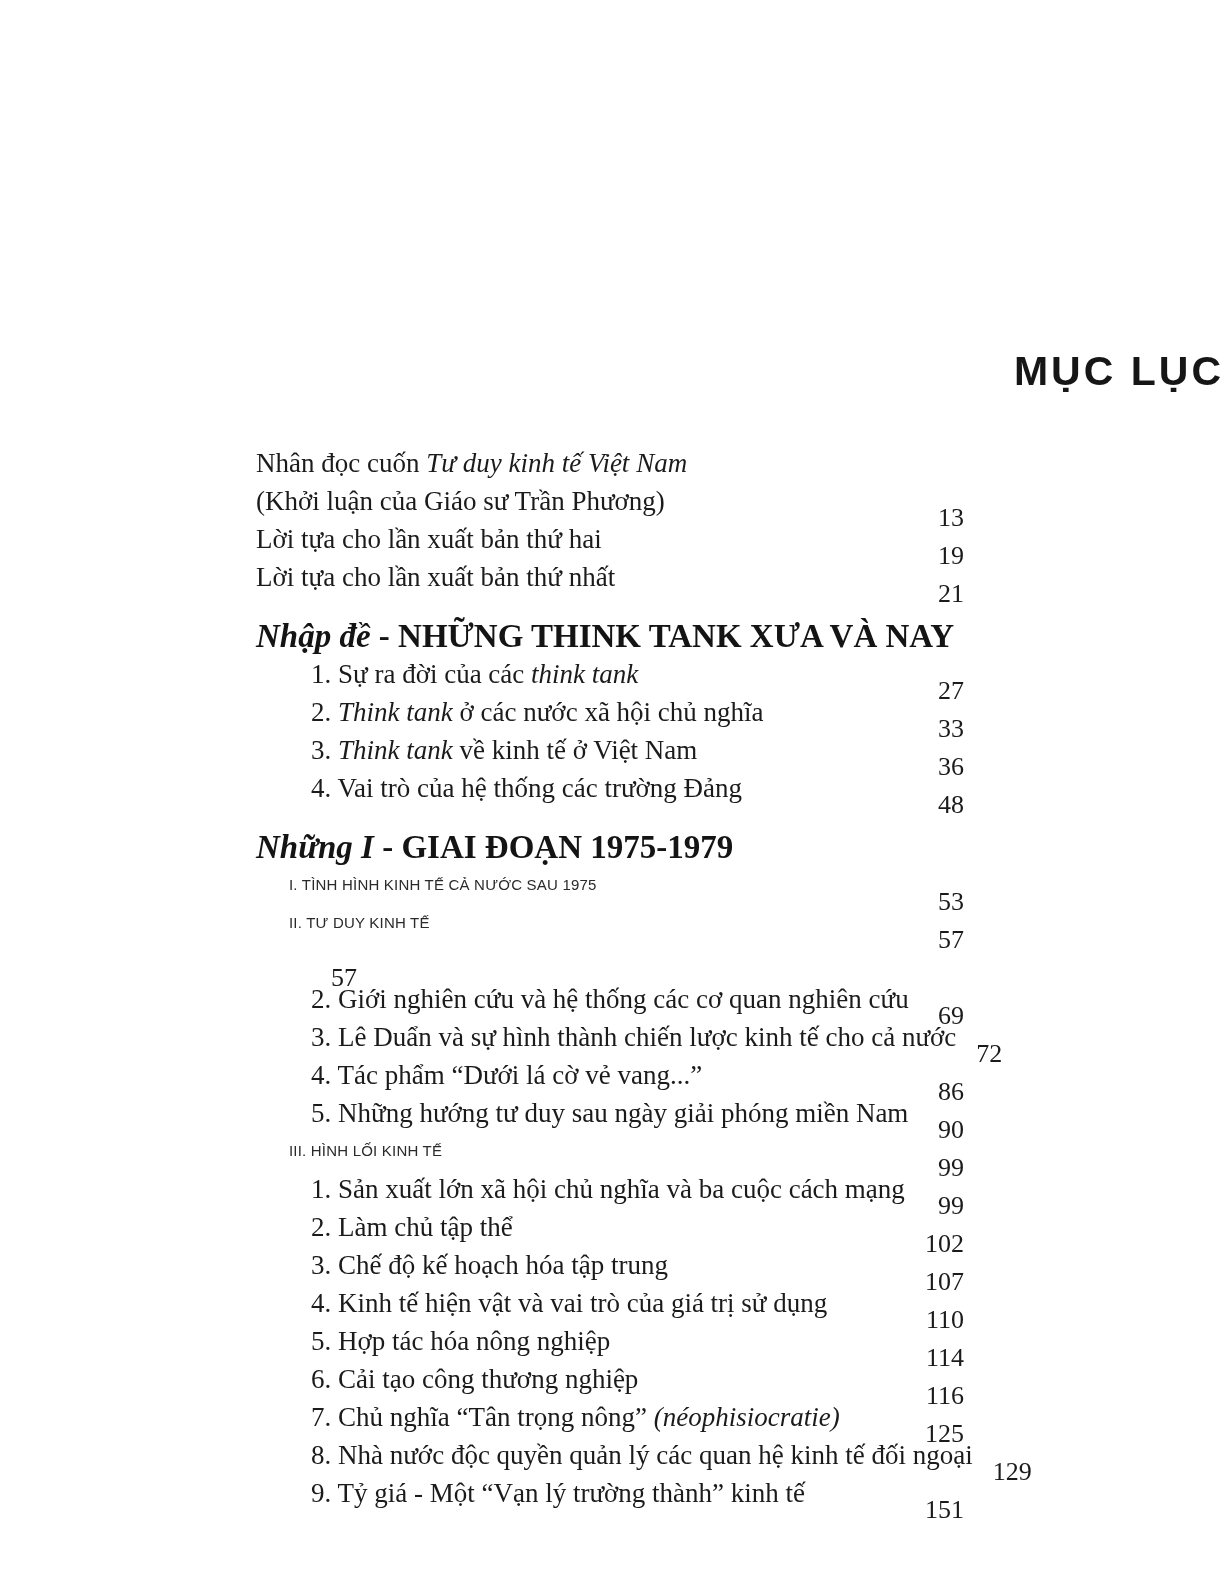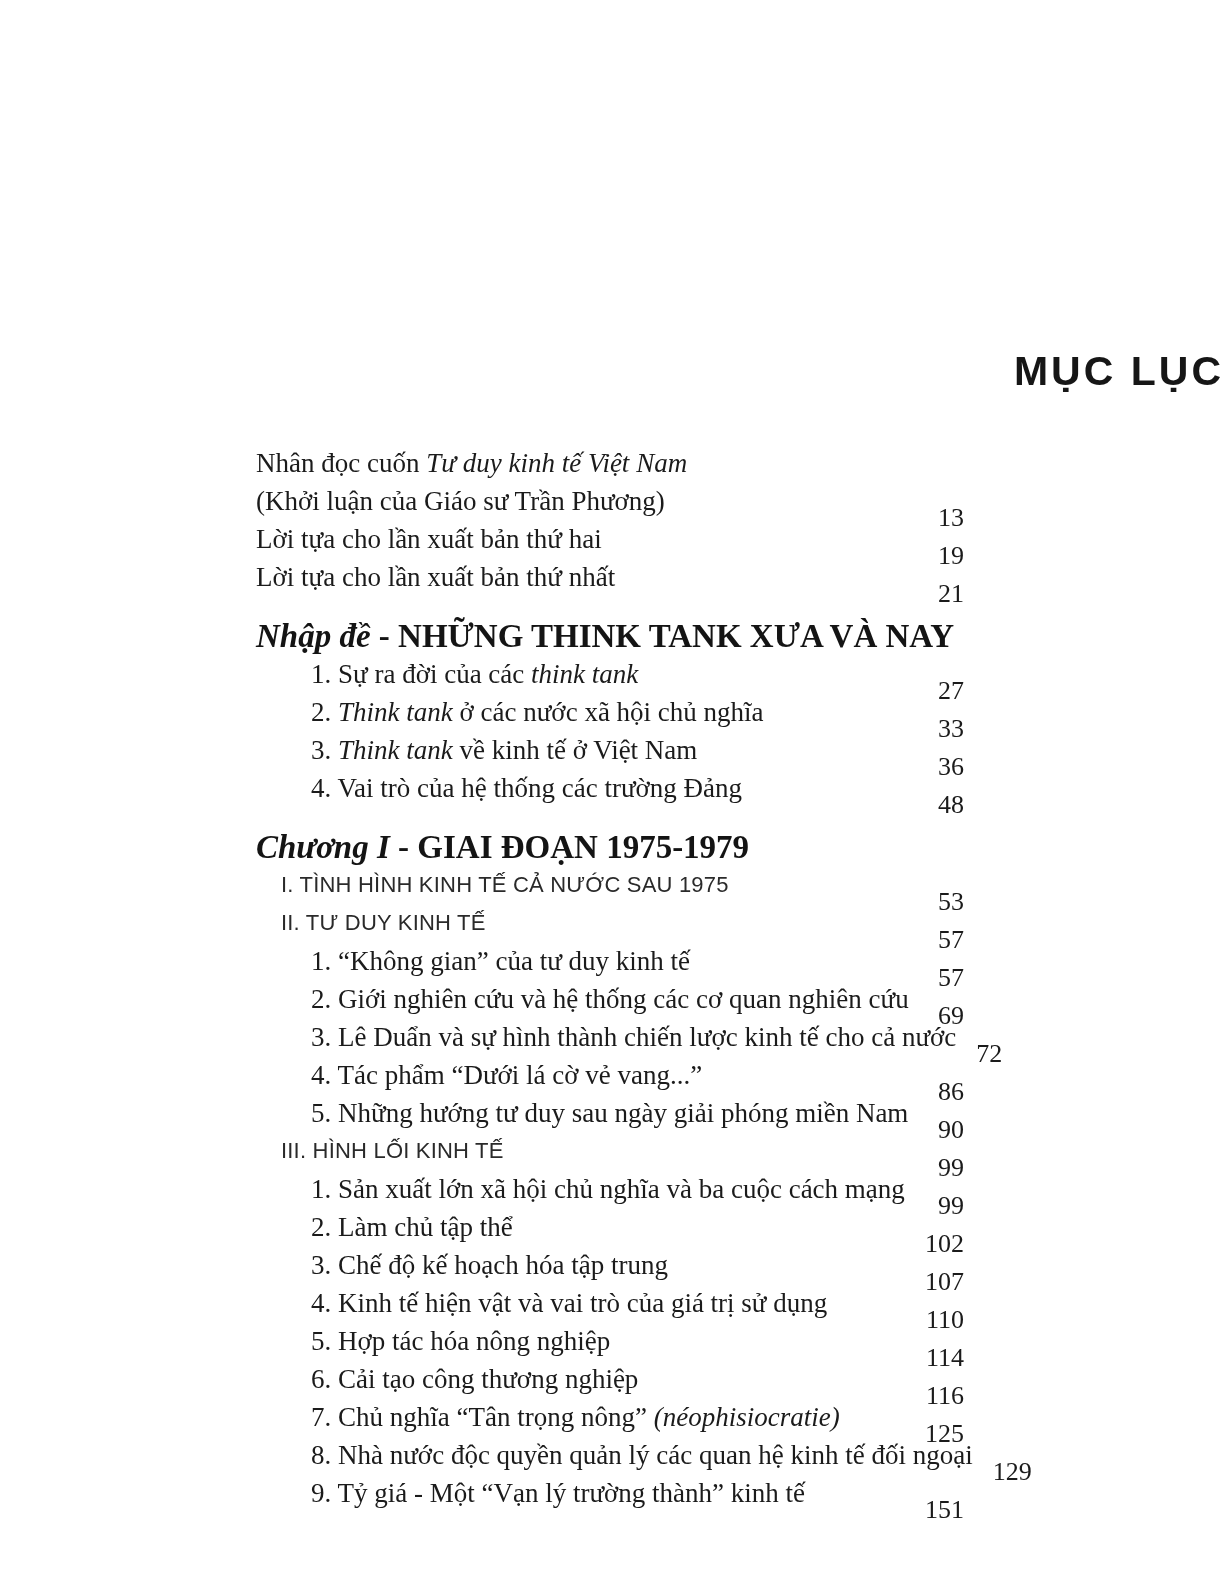--- a/index.html
+++ b/index.html
@@ -44,23 +44,24 @@
     font-family: "Liberation Serif", "DejaVu Serif", serif;
     font-size: 26px;
     margin-left: 20px;
     margin-top: 33px;
   }
   .row.front  { padding-left: 0; }
   .row.num    { padding-left: 55px; }
   .row.roman  { padding-left: 25px; }
   .row.roman .text {
     font-family: "Liberation Sans", "DejaVu Sans", sans-serif;
-    font-size: 22px;
+    font-size: 15px;
     letter-spacing: 0.2px;
     color: #2a2a2a;
+    margin-left: 8px;
   }
   .row.section {
     margin-top: 21px;
     font-weight: bold;
     font-size: 33px;
     color: #141414;
   }
   .it { font-style: italic; }
   .bd { font-weight: bold; }
 </style>
@@ -100,33 +101,32 @@
       </div>
       <div class="row num">
         <span class="text"><span>3. </span><span class="it">Think tank</span><span> về kinh tế ở Việt Nam</span></span>
         <span class="pg">36</span>
       </div>
       <div class="row num">
         <span class="text"><span>4. Vai trò của hệ thống các trường Đảng</span></span>
         <span class="pg">48</span>
       </div>
       <div class="row section">
-        <span class="text"><span class="it bd">Chương I</span><span class="bd"> - GIAI ĐOẠN 1975-1979</span></span>
+        <span class="text"><span class="it bd">Những I</span><span class="bd"> - GIAI ĐOẠN 1975-1979</span></span>
         <span class="pg"></span>
       </div>
       <div class="row roman">
         <span class="text"><span>I. TÌNH HÌNH KINH TẾ CẢ NƯỚC SAU 1975</span></span>
         <span class="pg">53</span>
       </div>
       <div class="row roman">
         <span class="text"><span>II. TƯ DUY KINH TẾ</span></span>
         <span class="pg">57</span>
       </div>
       <div class="row num">
-        <span class="text"><span>1. “Không gian” của tư duy kinh tế</span></span>
         <span class="pg">57</span>
       </div>
       <div class="row num">
         <span class="text"><span>2. Giới nghiên cứu và hệ thống các cơ quan nghiên cứu</span></span>
         <span class="pg">69</span>
       </div>
       <div class="row num">
         <span class="text"><span>3. Lê Duẩn và sự hình thành chiến lược kinh tế cho cả nước</span></span>
         <span class="pg">72</span>
       </div>

